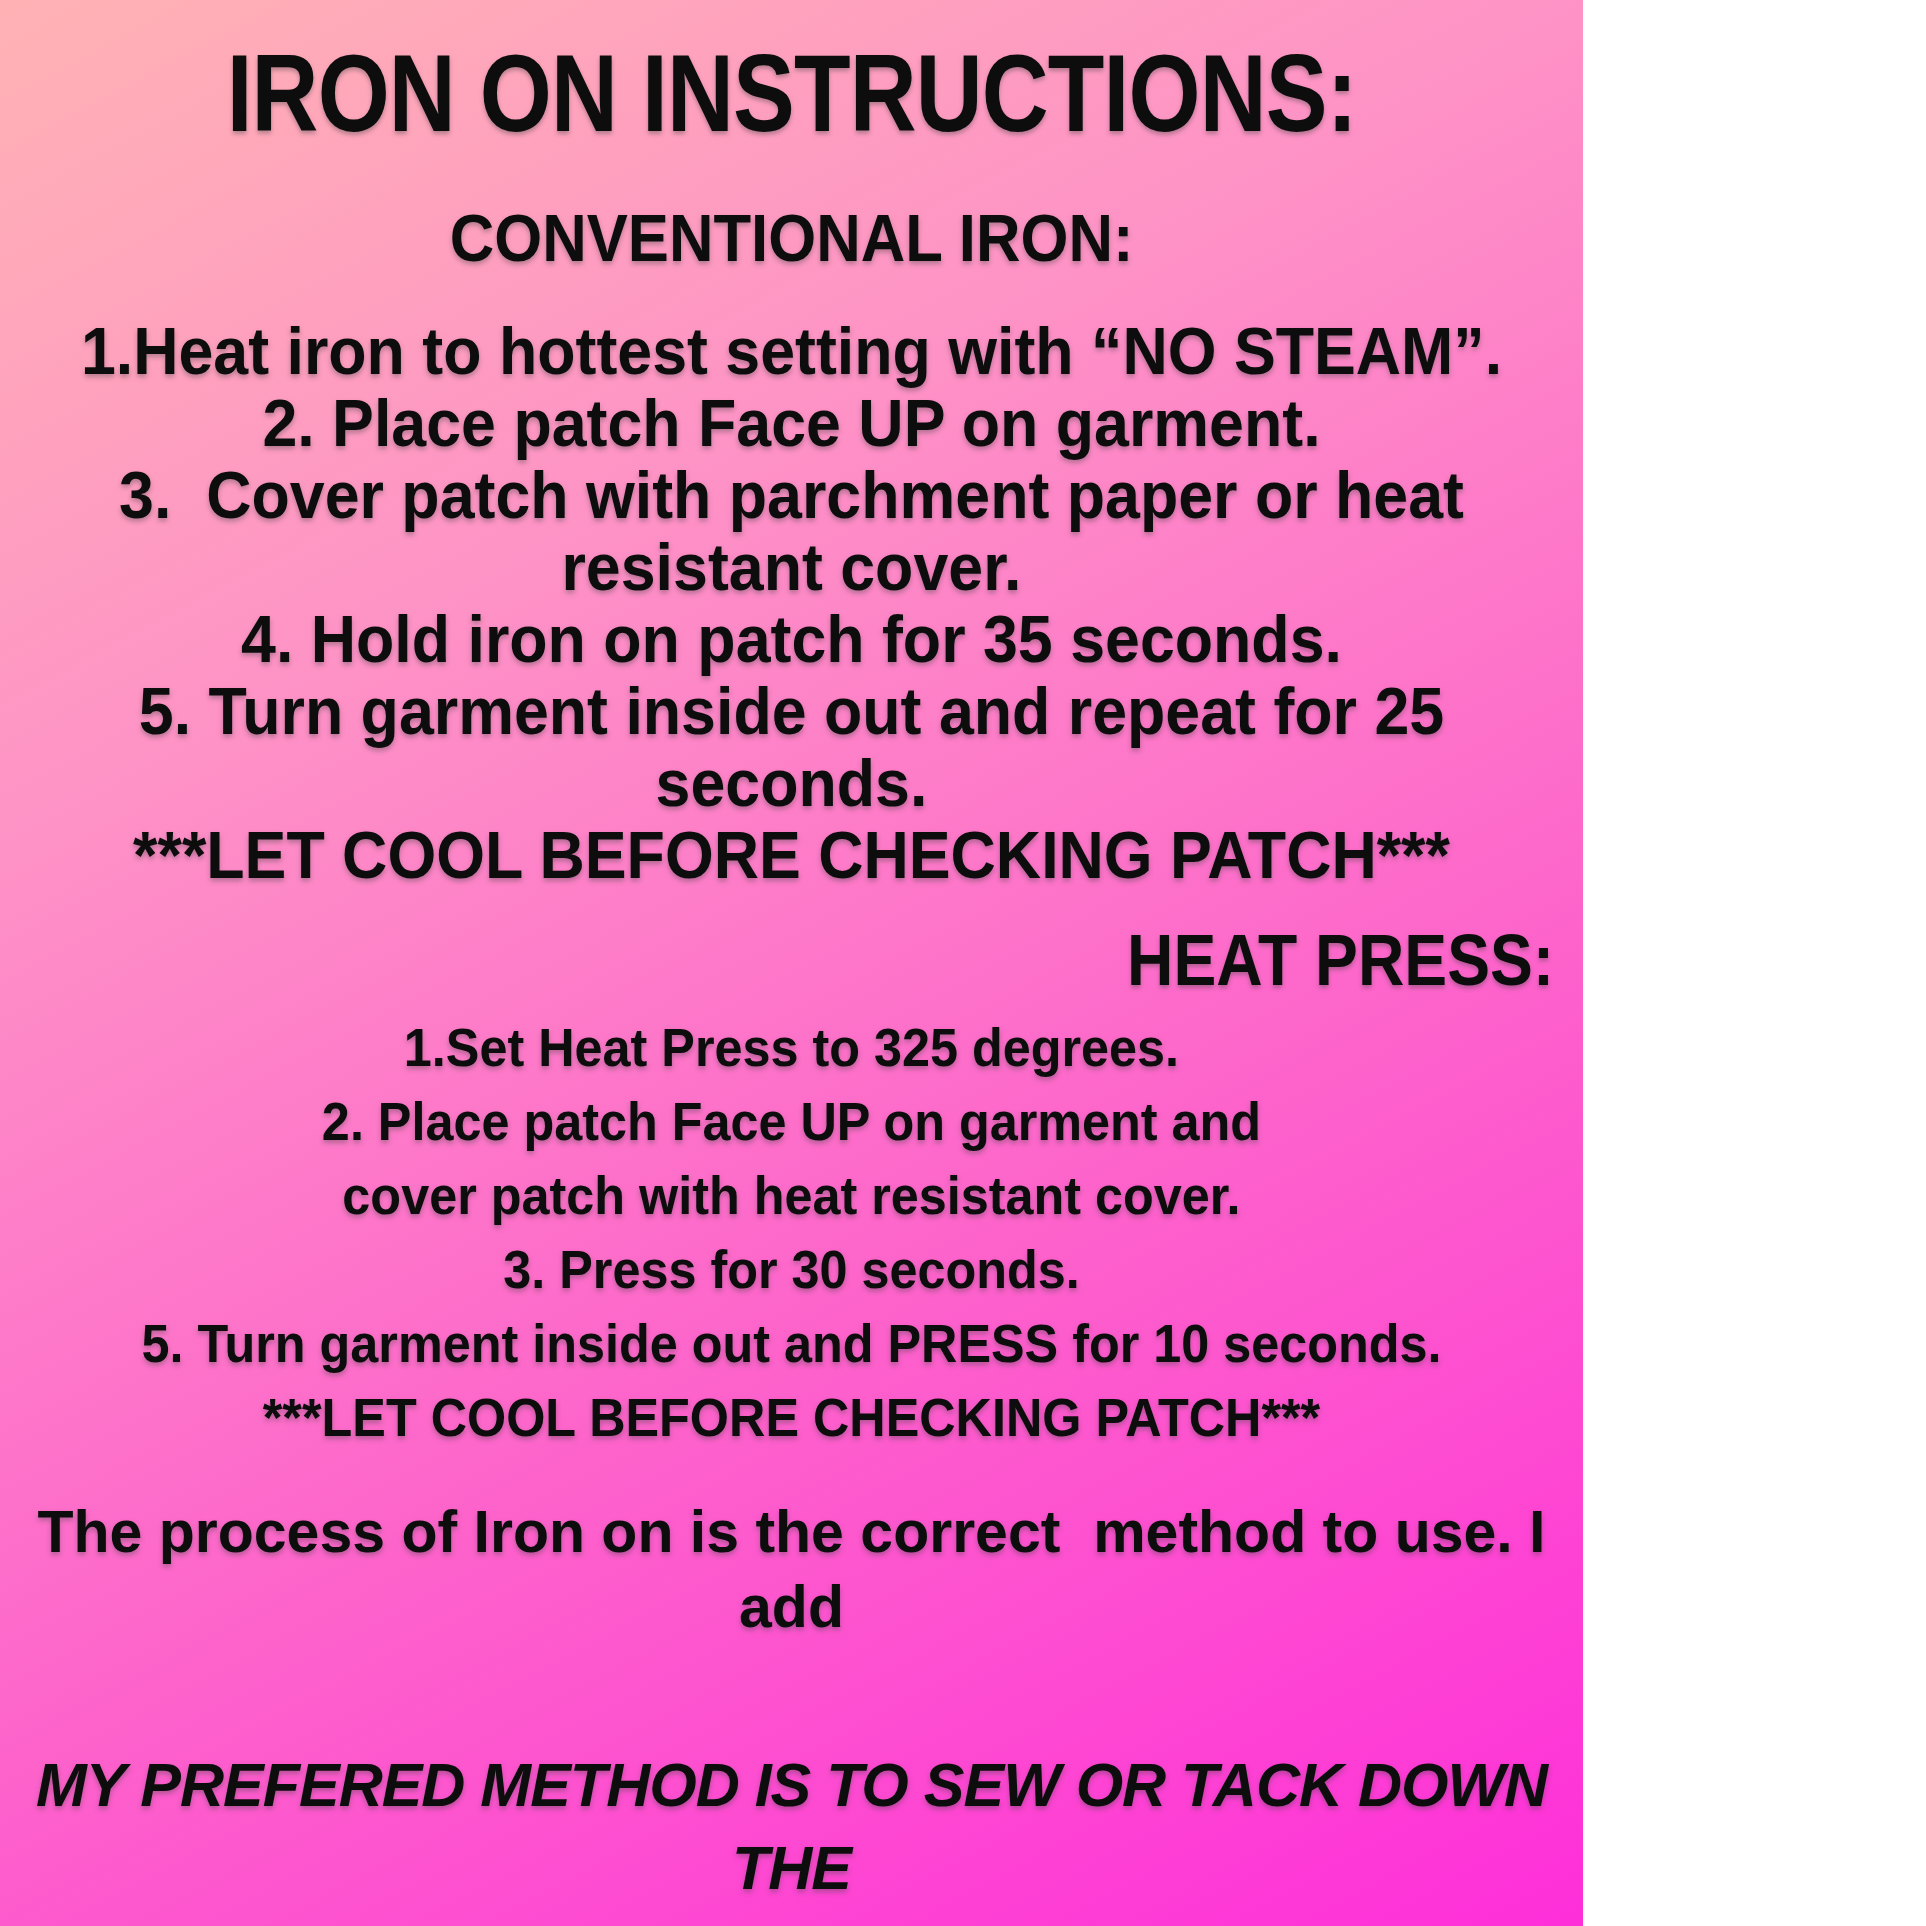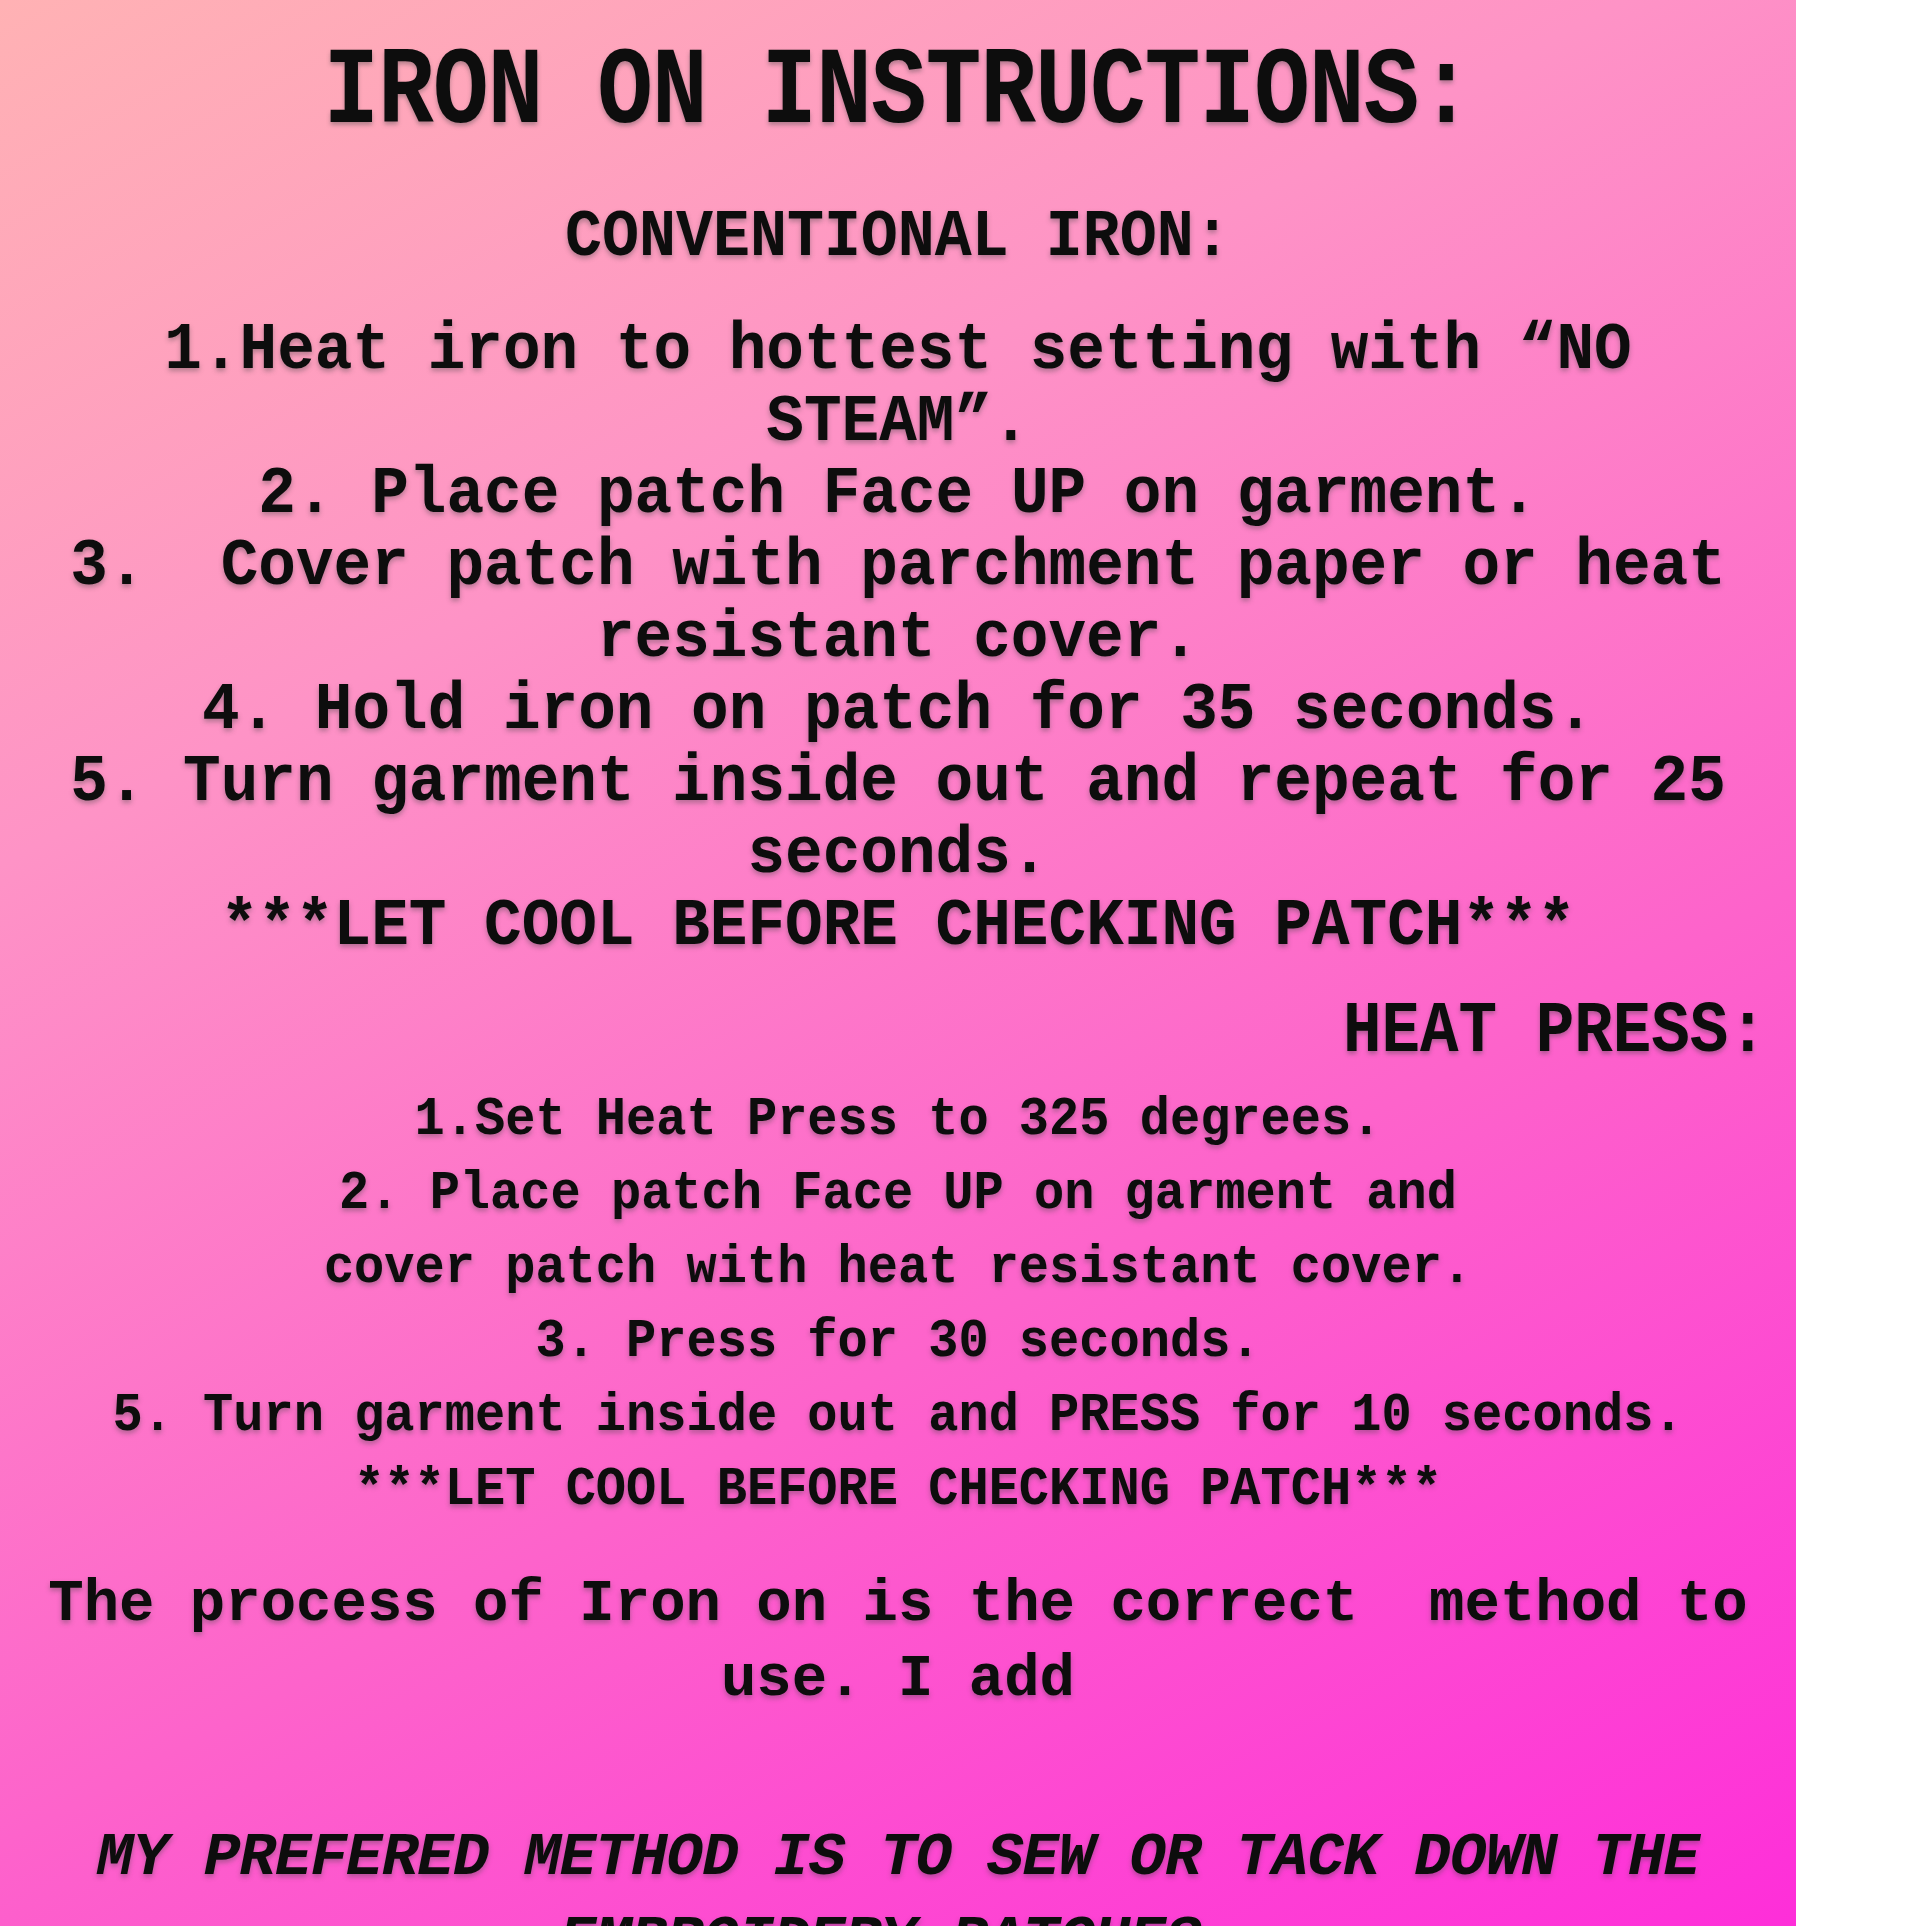--- a/index.html
+++ b/index.html
@@ -1,29 +1,29 @@
 <!DOCTYPE html>
 <html><head>
 <meta charset="utf-8">
 <style>
   html, body {
     margin: 0;
     padding: 0;
   }
   .poster {
     position: relative;
-    width: 1796px;
+    width: 1583px;
     height: 1927px;
     overflow: hidden;
     background: linear-gradient(152deg,
       #ffb2b4 0%,
       #fe93c6 30%,
       #fd63cb 64%,
       #fe2ed9 100%);
-    font-family: Liberation Mono, monospace;
+    font-family: Liberation Sans, sans-serif;
     color: #0d0d0d;
     text-align: center;
     -webkit-font-smoothing: antialiased;
   }
   .poster * {
     text-shadow: 0 3px 5px rgba(70,70,70,0.40);
   }
   .condense {
     display: inline-block;
     transform: scaleX(0.85);

